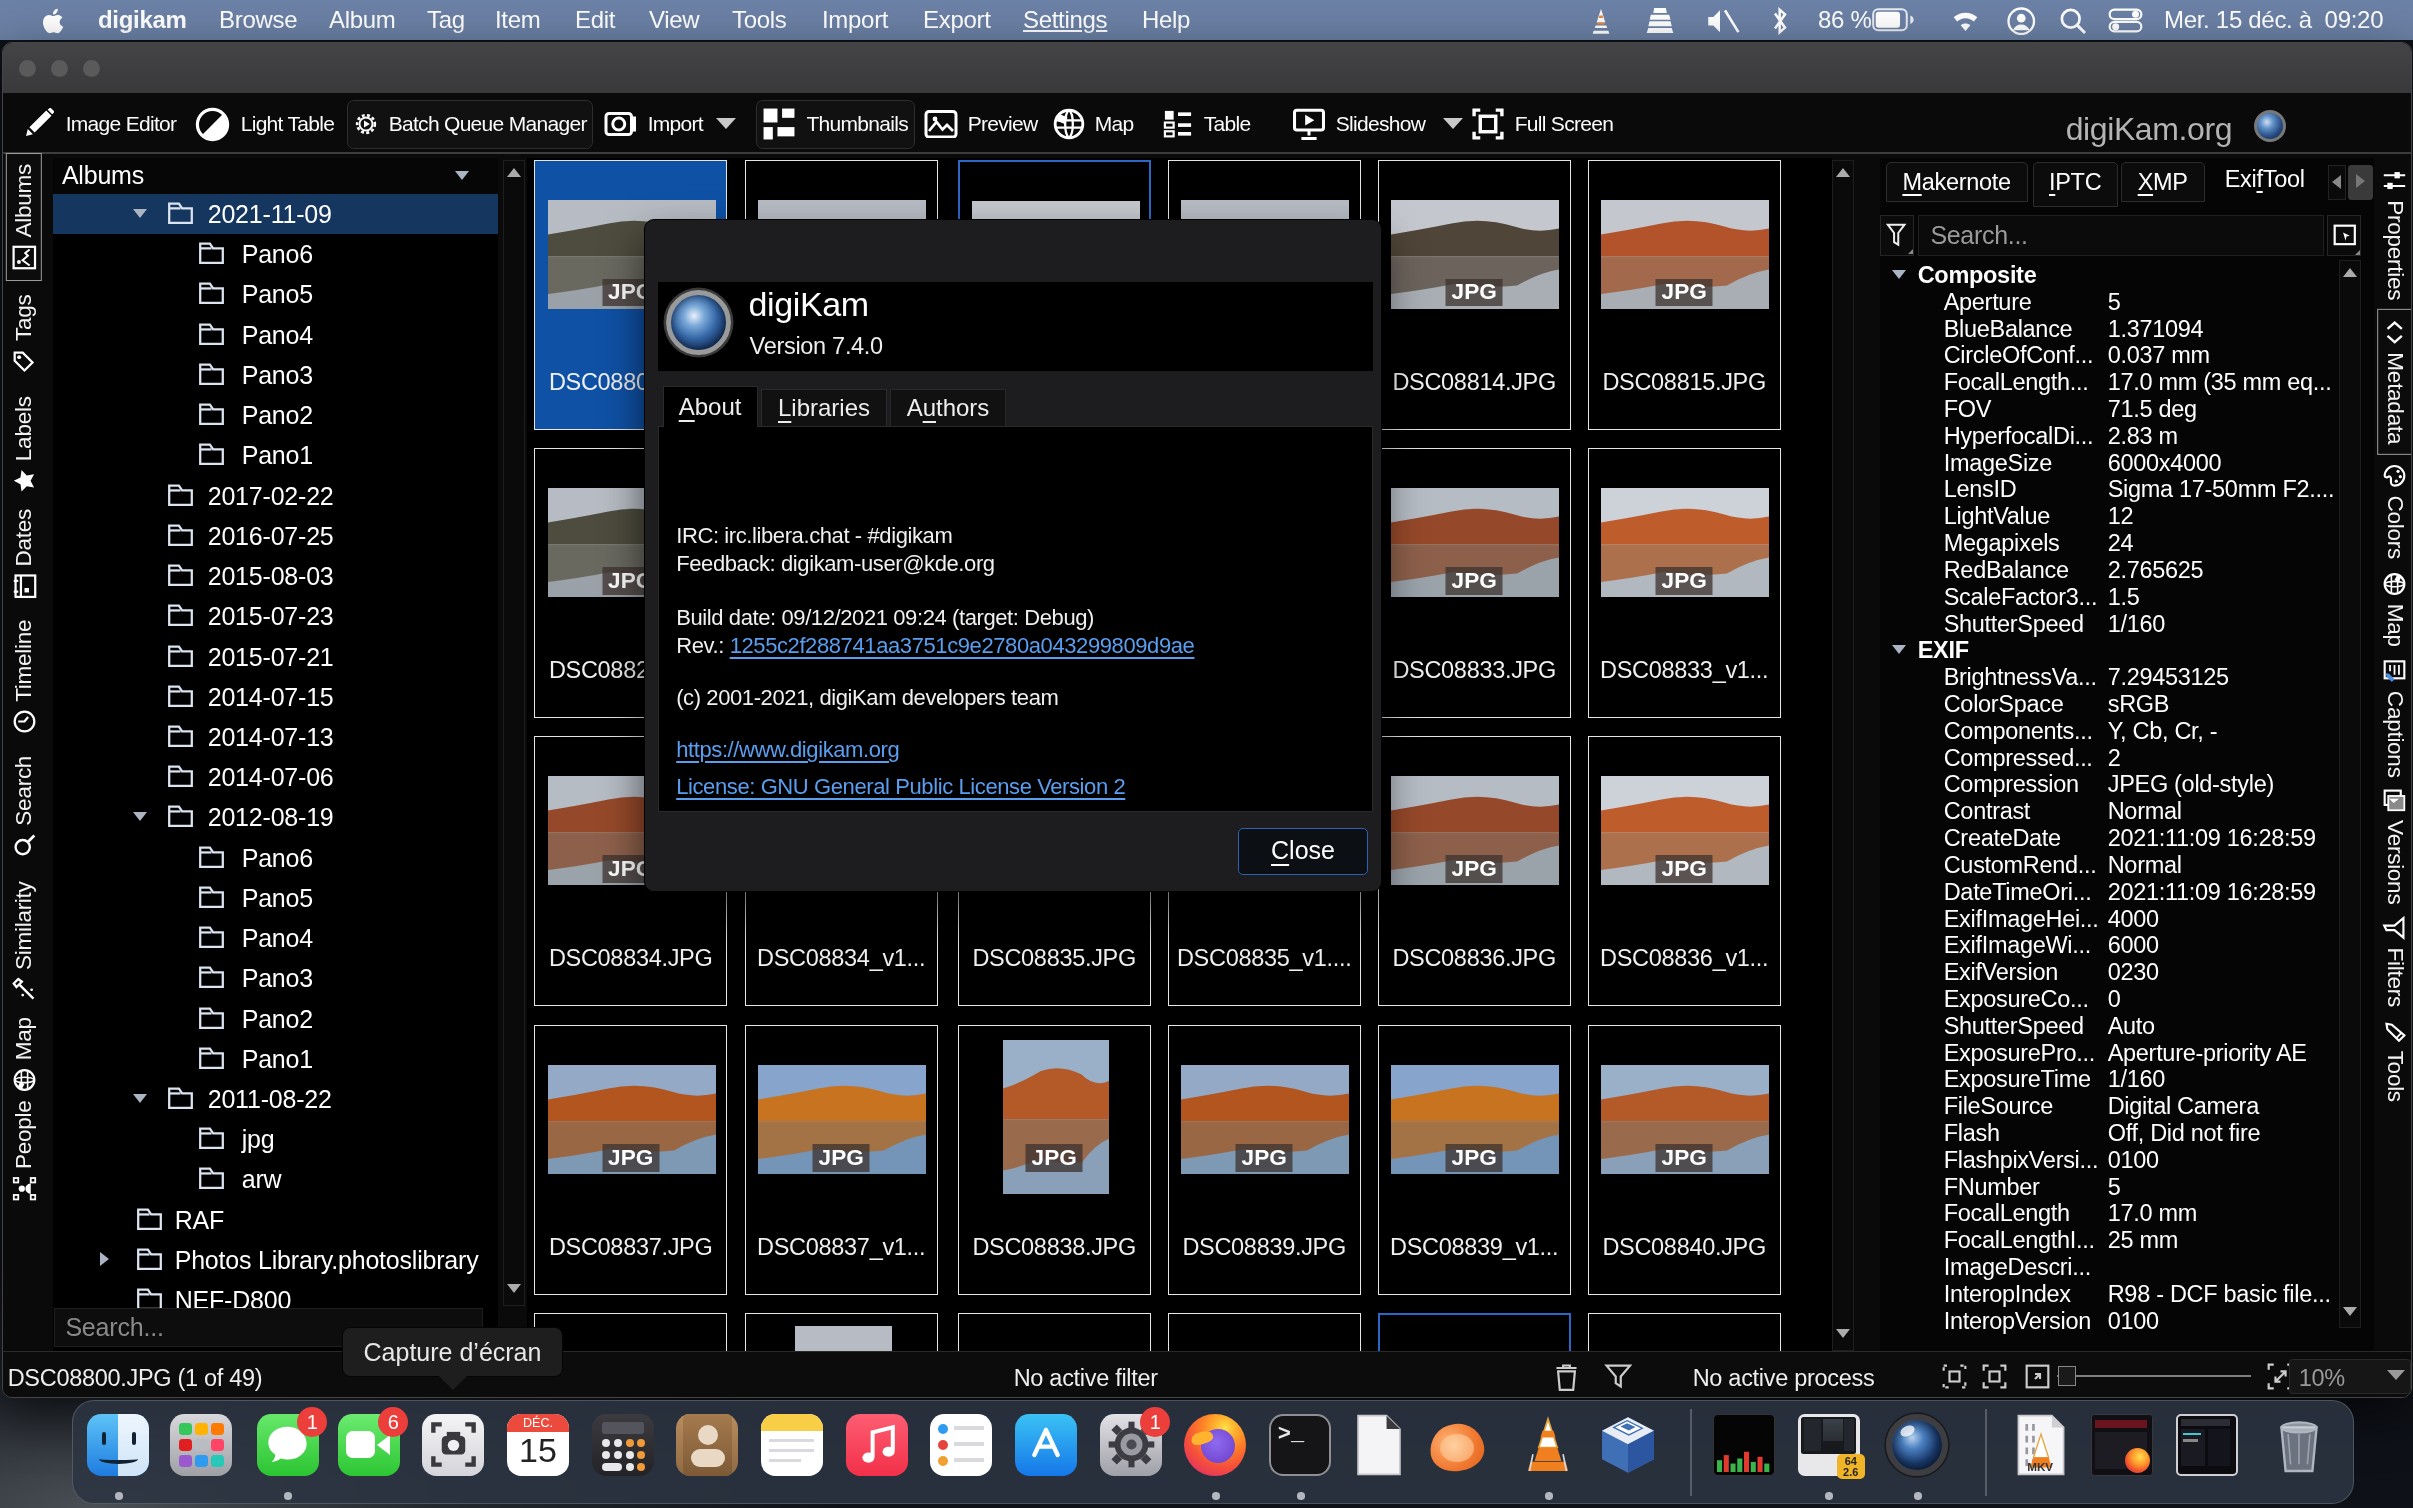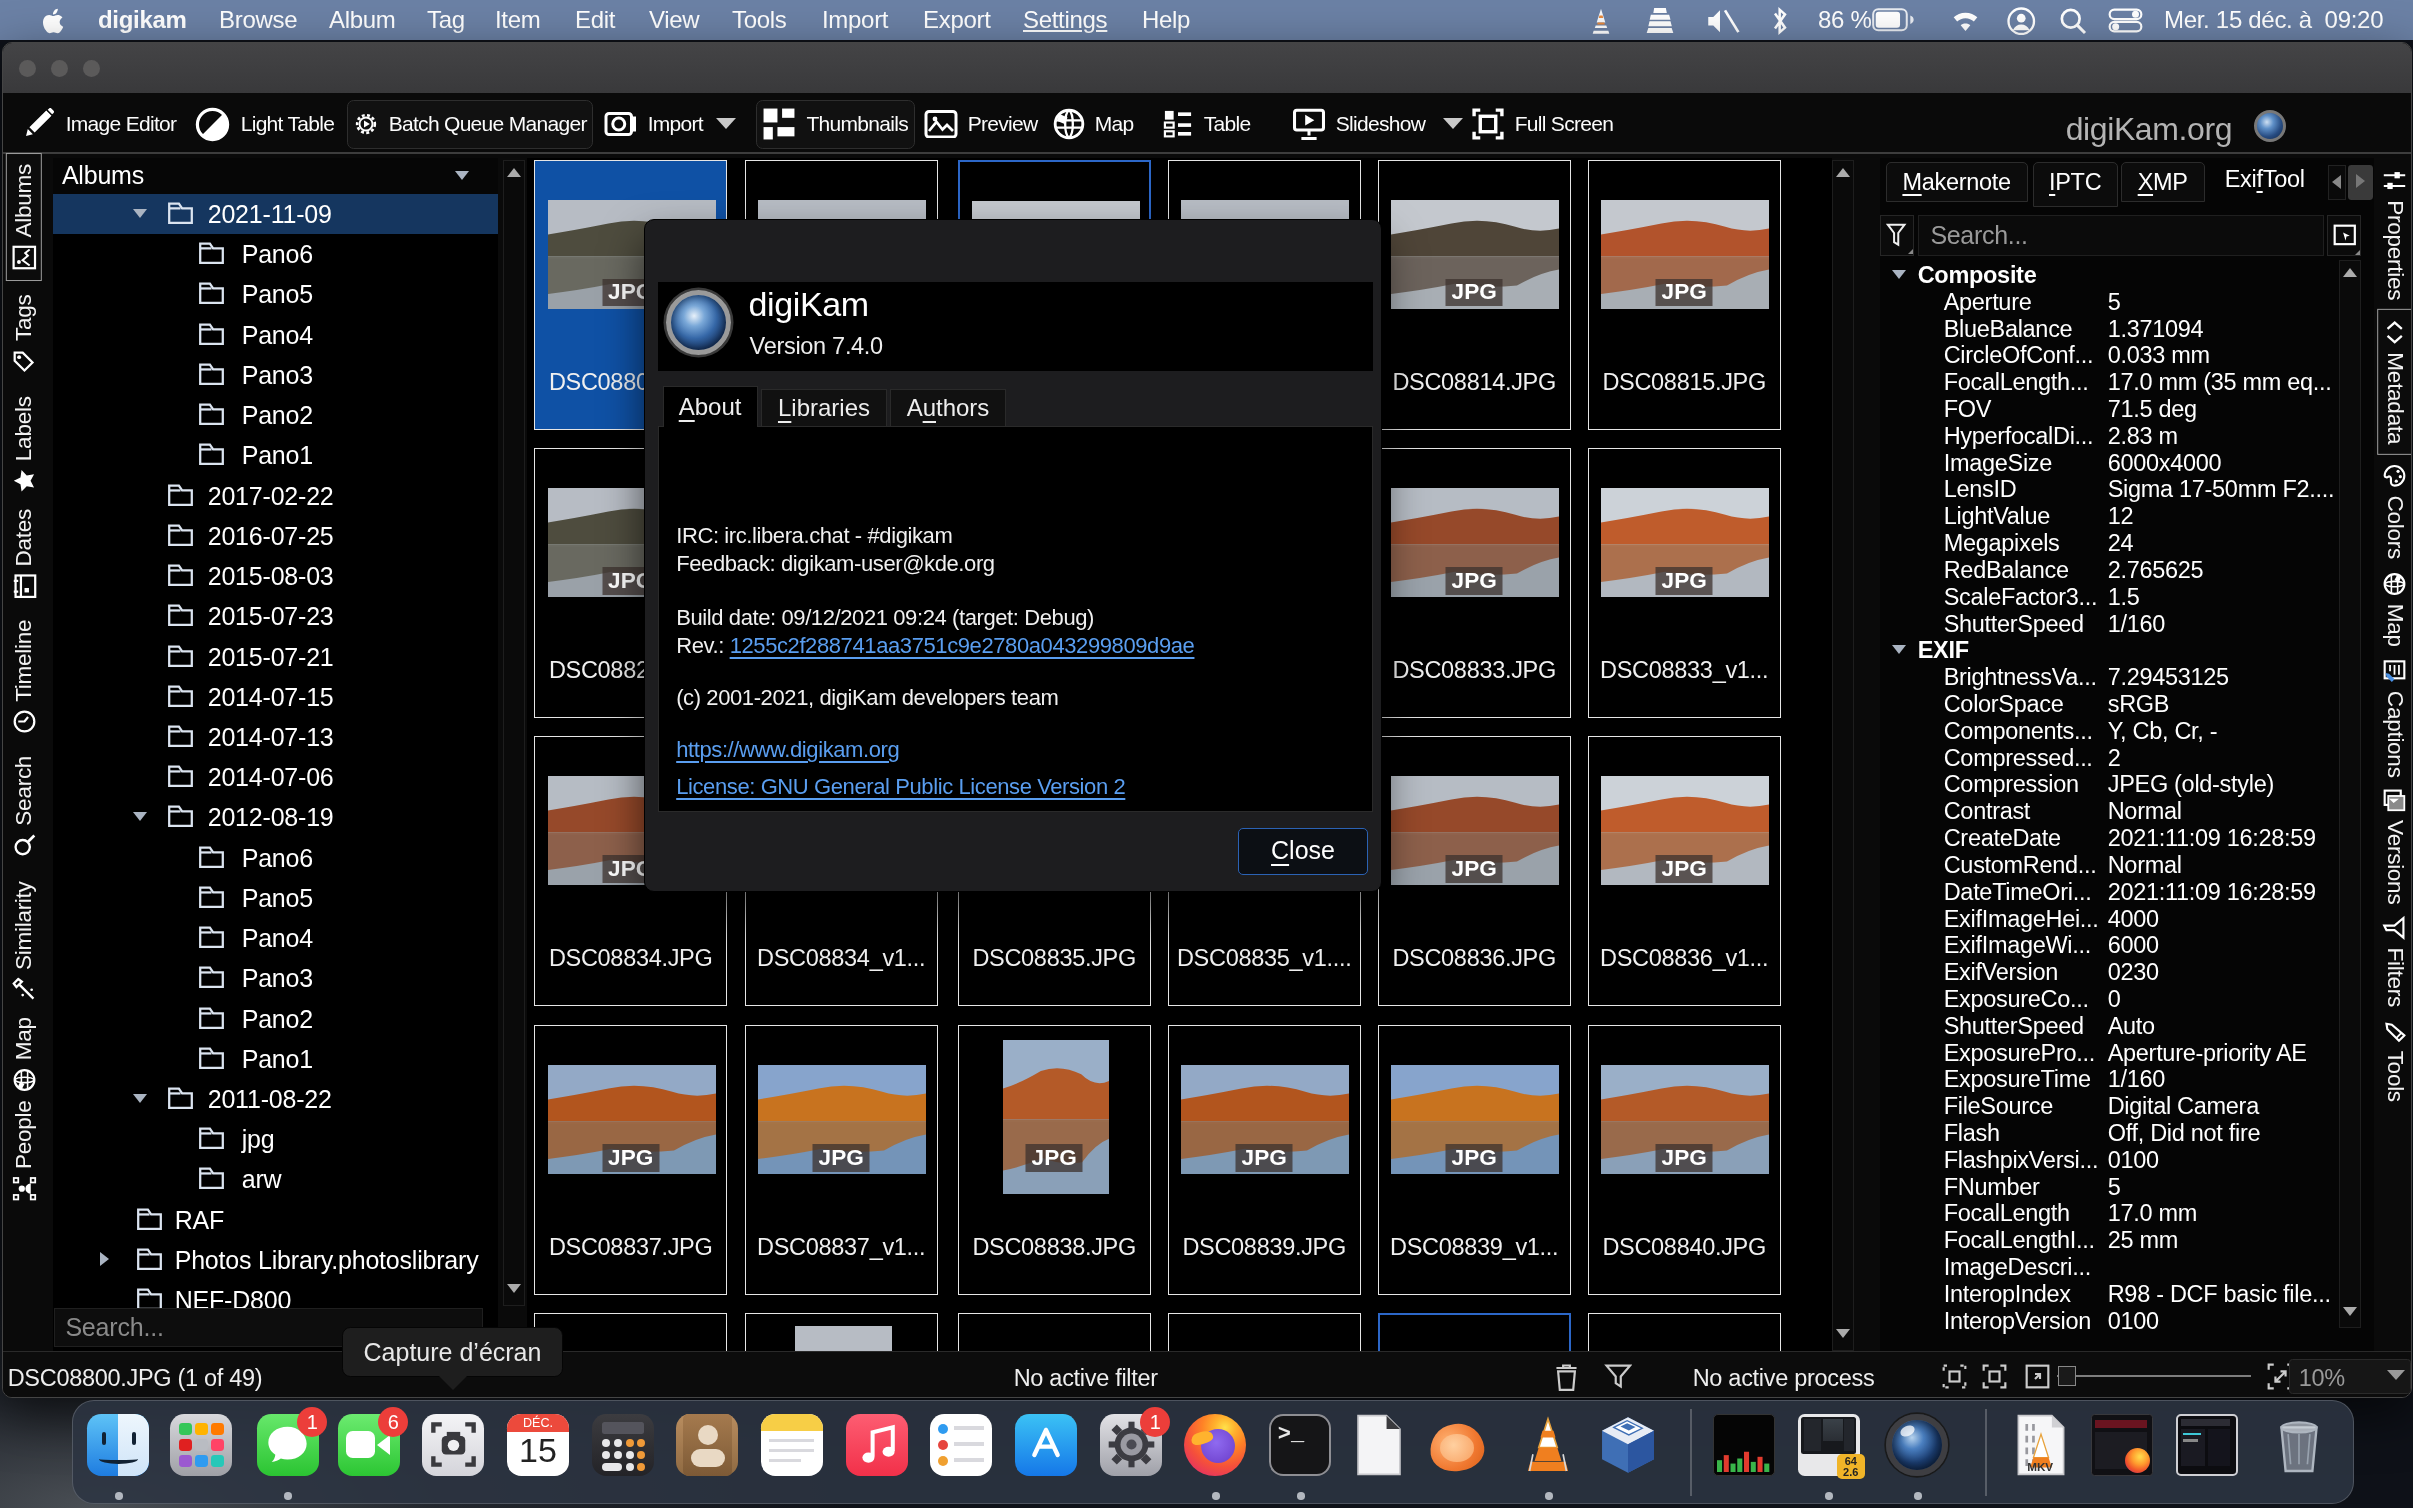--- a/index.html
+++ b/index.html
@@ -822,21 +822,21 @@
         <div class="mrow" style="top:131px;left:0;">
           <span class="mlab">Aperture</span>
           <span class="mval">5</span>
         </div>
         <div class="mrow" style="top:158px;left:0;">
           <span class="mlab">BlueBalance</span>
           <span class="mval">1.371094</span>
         </div>
         <div class="mrow" style="top:184px;left:0;">
           <span class="mlab">CircleOfConf...</span>
-          <span class="mval">0.033 mm</span>
+          <span class="mval">0.037 mm</span>
         </div>
         <div class="mrow" style="top:211px;left:0;">
           <span class="mlab">FocalLength...</span>
           <span class="mval">17.0 mm (35 mm eq...</span>
         </div>
         <div class="mrow" style="top:238px;left:0;">
           <span class="mlab">FOV</span>
           <span class="mval">71.5 deg</span>
         </div>
         <div class="mrow" style="top:265px;left:0;">

